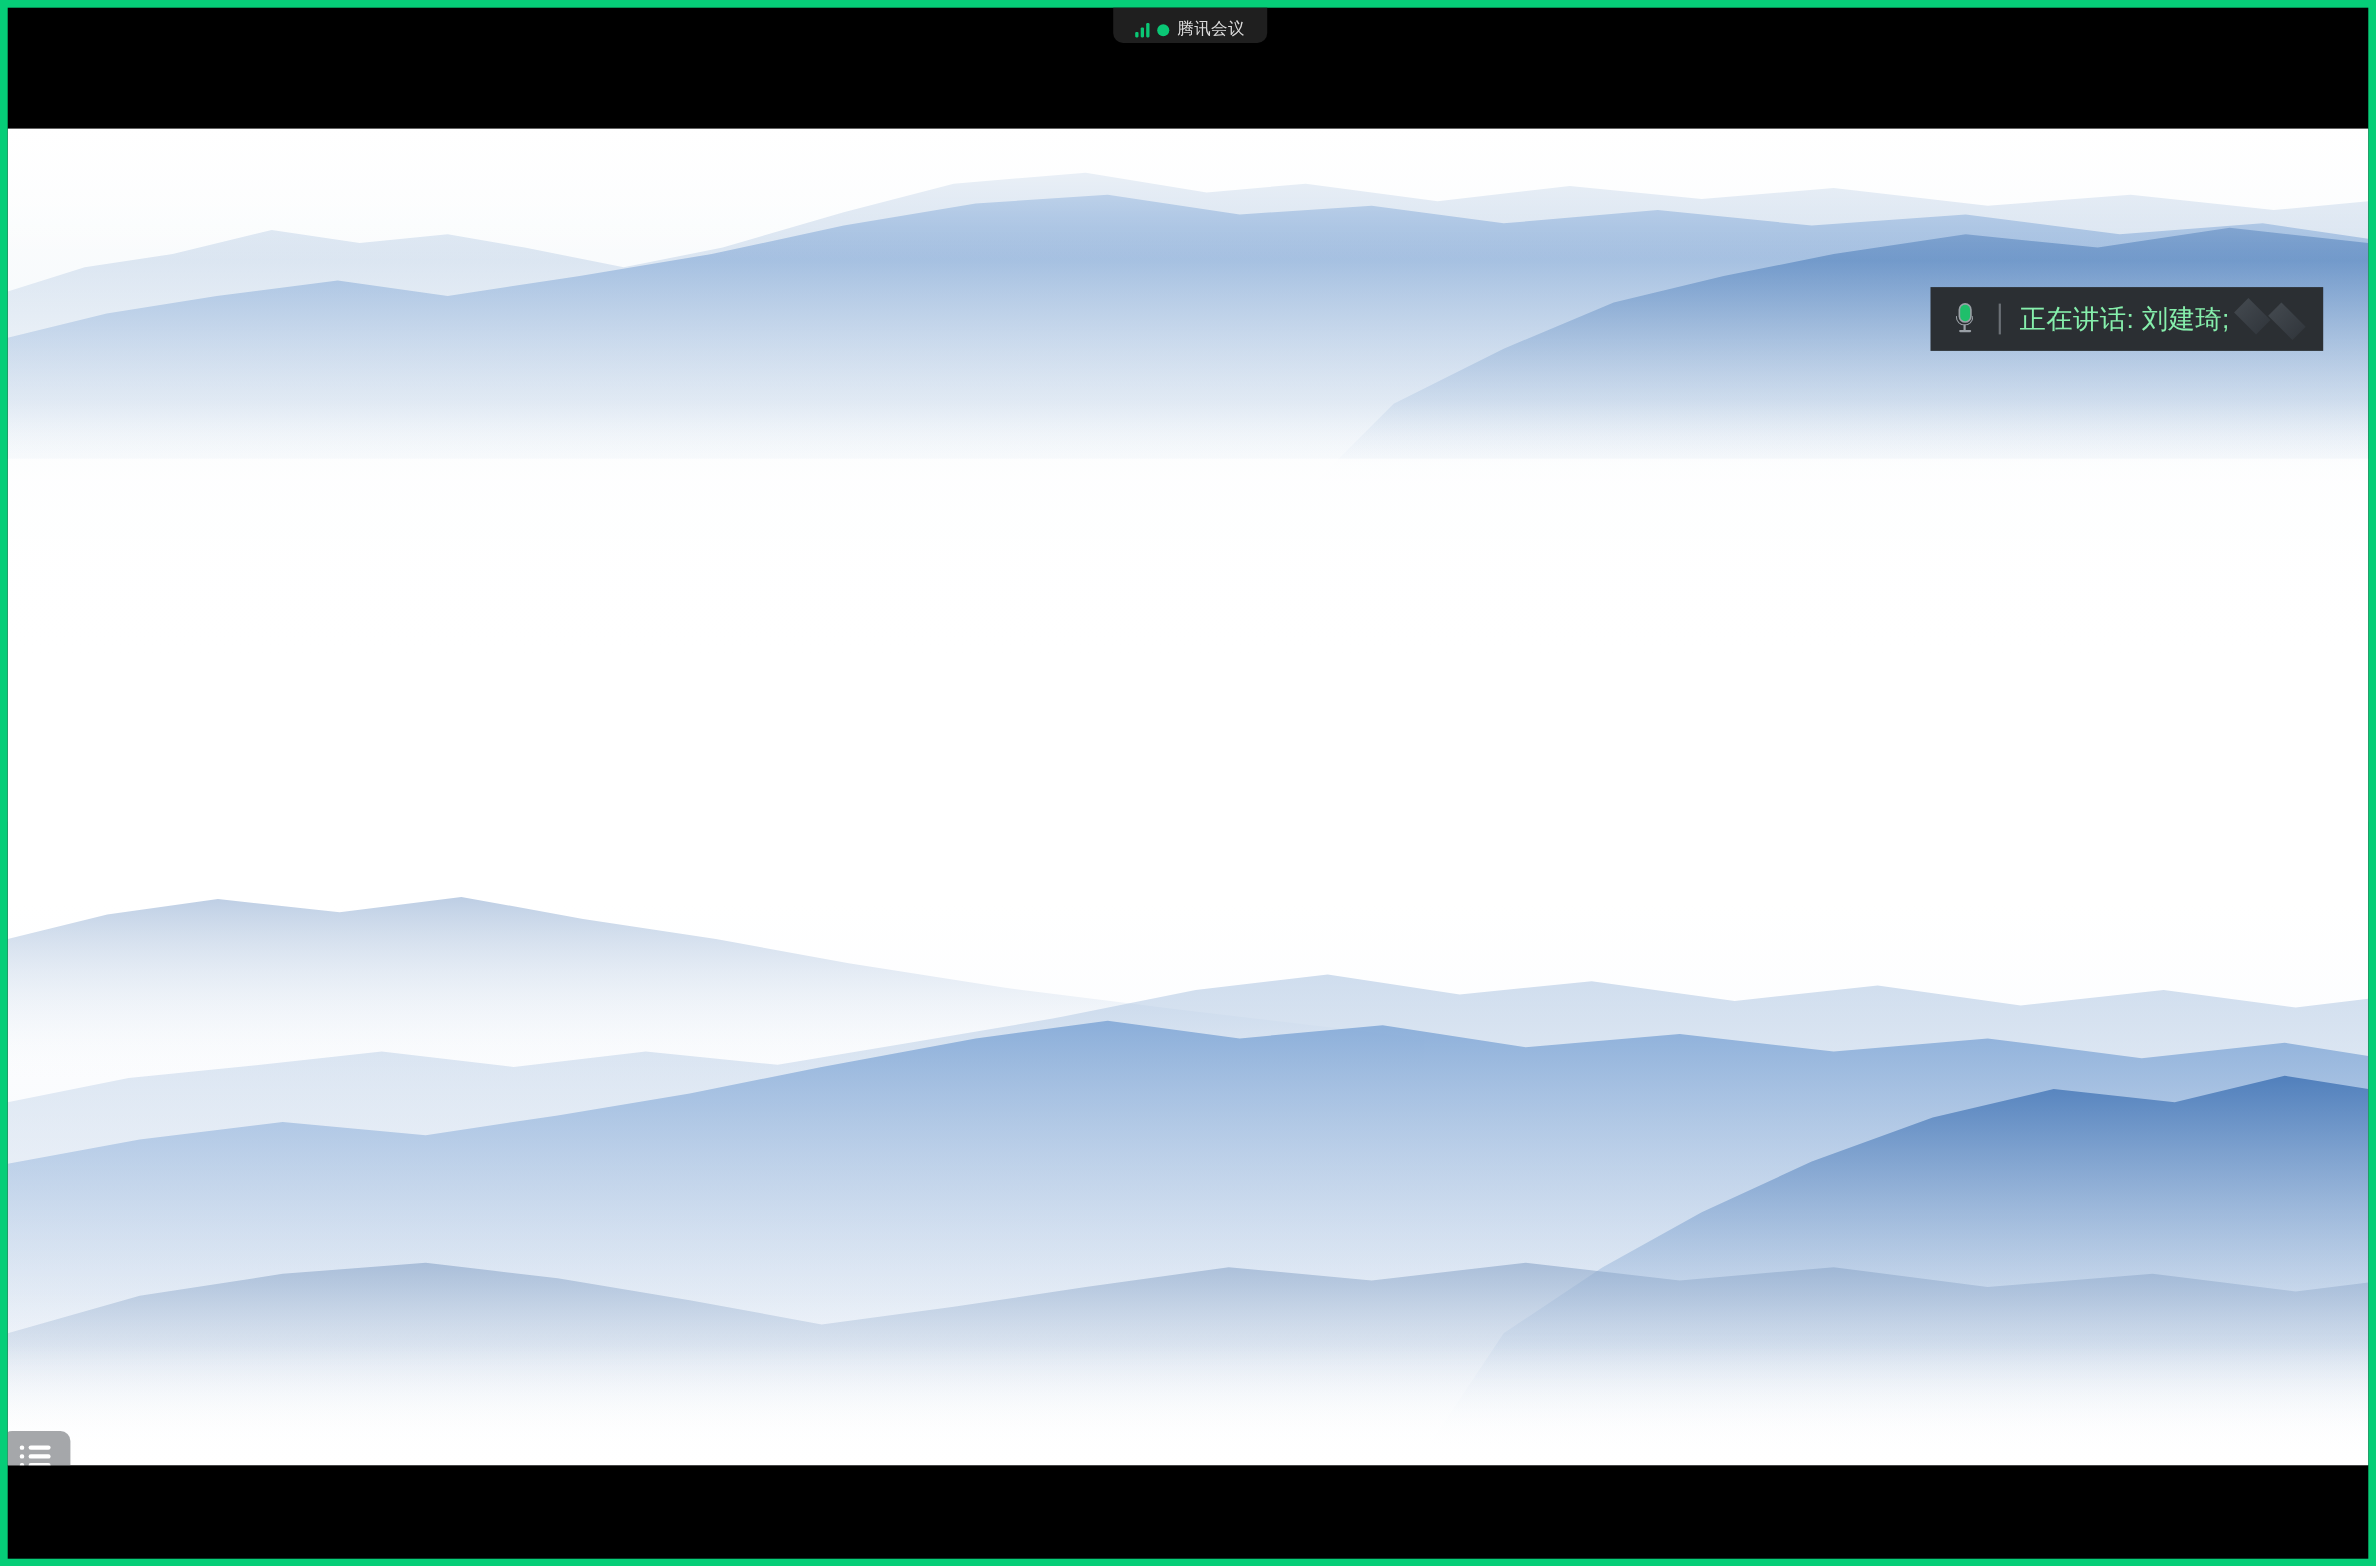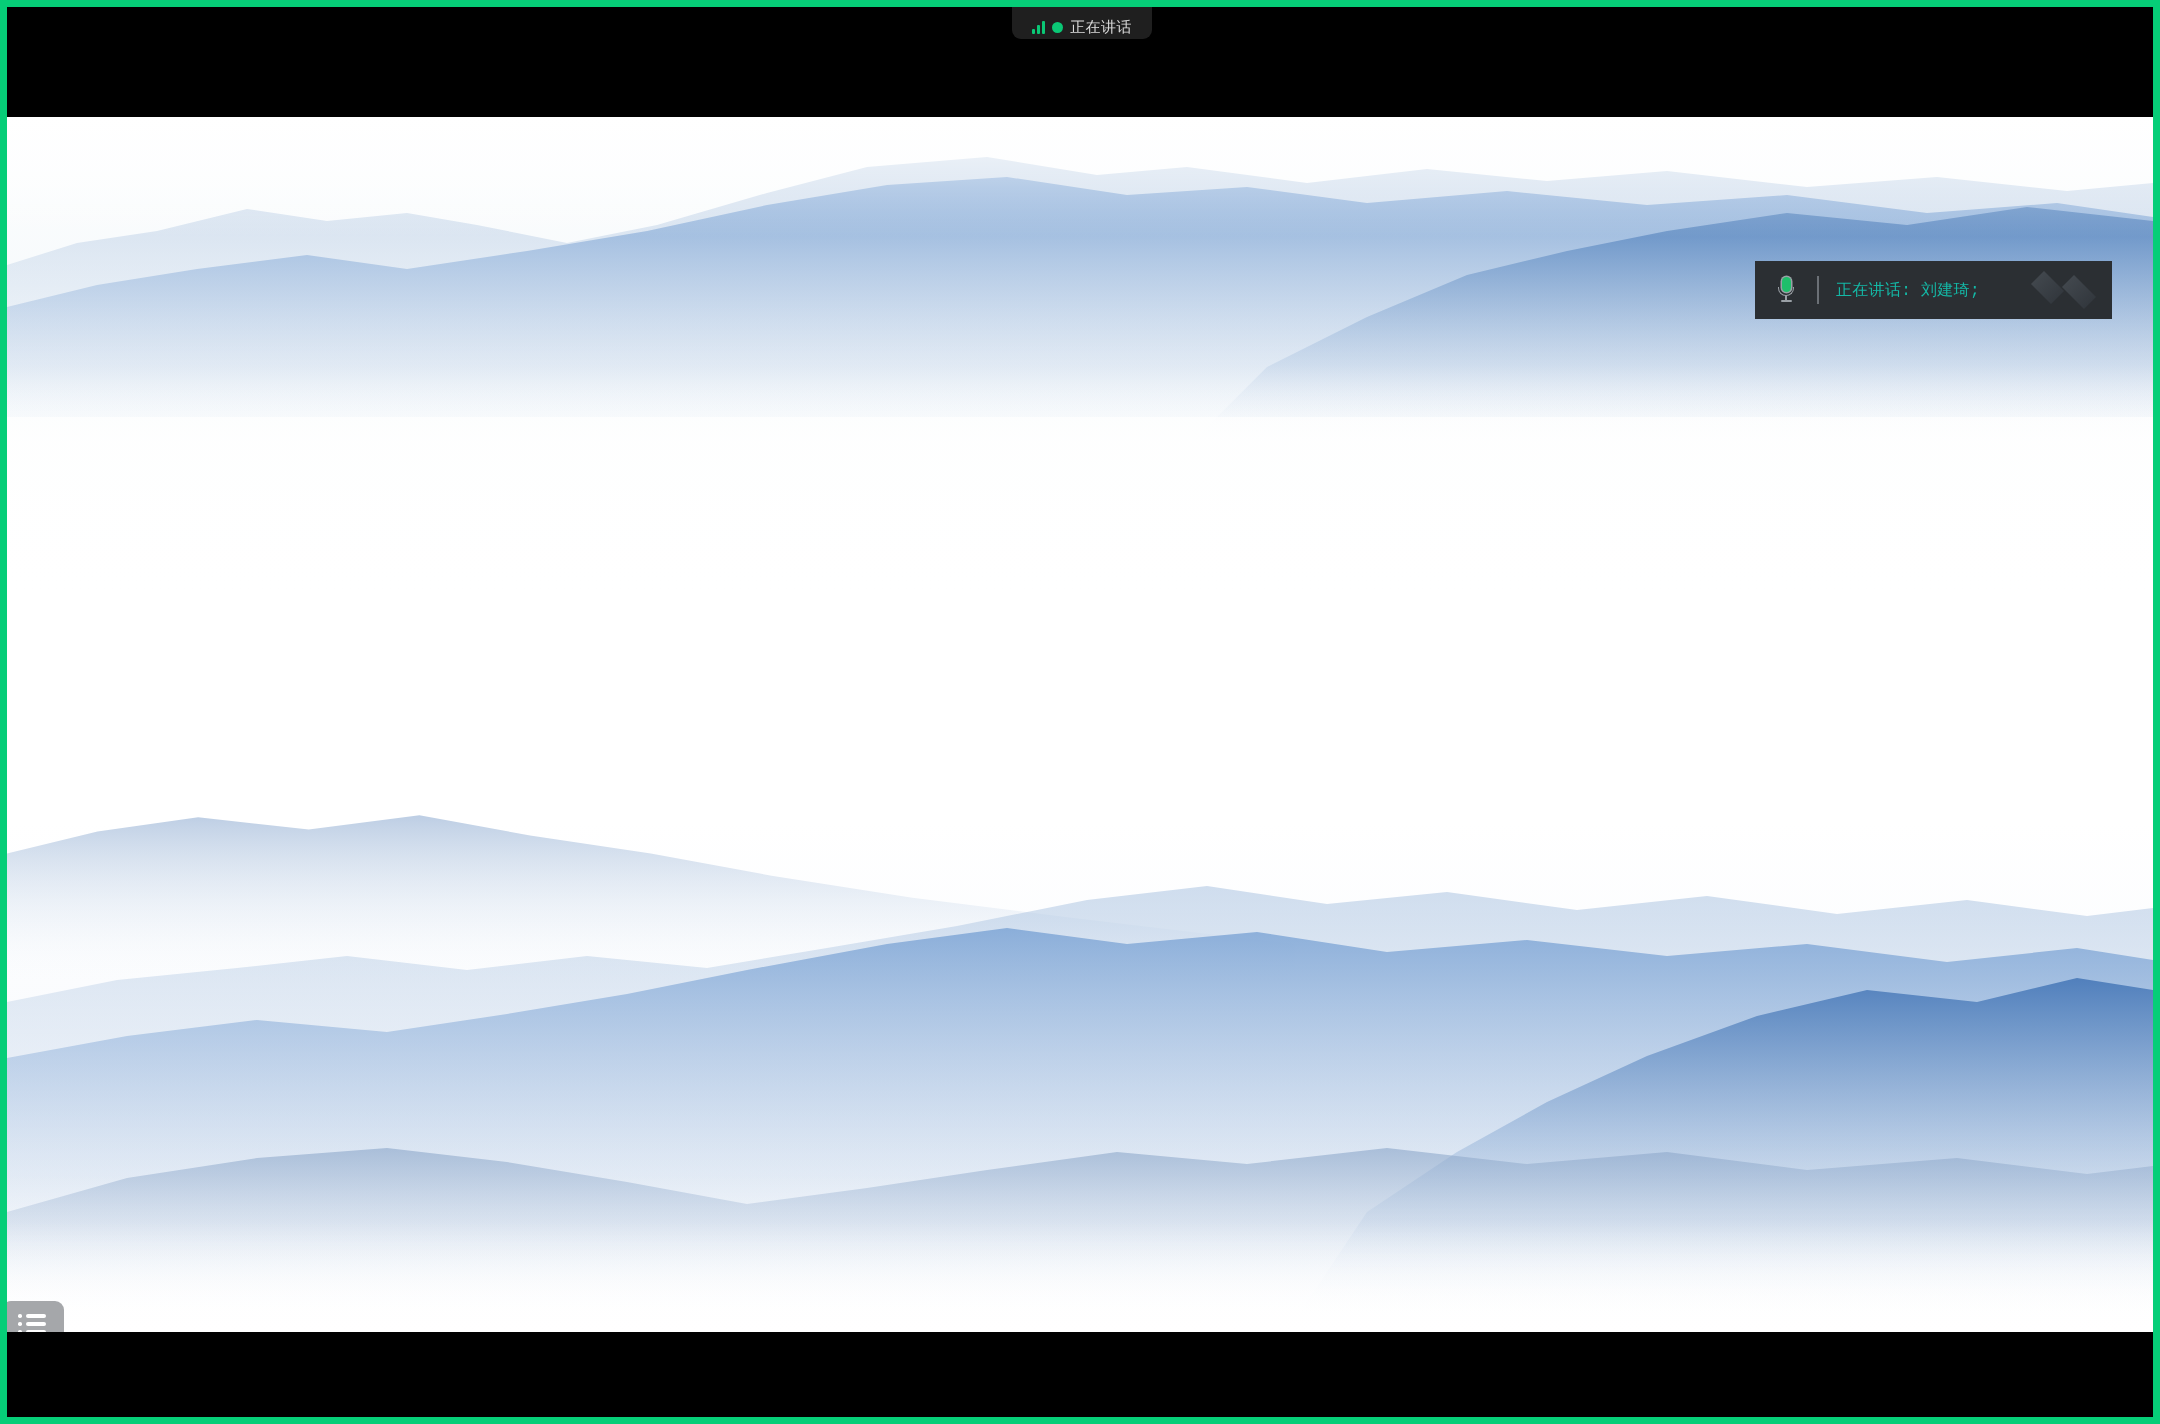--- a/index.html
+++ b/index.html
@@ -208,27 +208,26 @@
     width: 1.8px; height: 5px; background: #9aa0a6;
   }
   .mic-icon .base {
     position: absolute; left: 3px; top: 23px;
     width: 11px; height: 1.8px; background: #9aa0a6; border-radius: 1px;
   }
   #speaking-badge .divider {
     width: 2px; height: 28px; background: #6b7076; flex: 0 0 auto;
   }
   #speaking-badge .speaker-text {
-    color: #14b8a6;
-    font-size: 16px;
+    color: #86efac;
+    font-size: 24px;
     letter-spacing: 0.3px;
     margin-left: 17px;
     white-space: nowrap;
     flex: 1 1 auto;
-    font-family: Liberation Mono, monospace;
   }
   #speaking-badge .wm {
     position: absolute;
     right: 8px; top: 4px;
     width: 86px; height: 50px;
     opacity: 1;
   }
 </style>
 </head>
 <body>
@@ -325,21 +324,21 @@
     </div>
   </div>
 
   <div id="meeting-pill">
     <span class="sig-bars">
       <i class="b1"></i>
         <i class="b2"></i>
         <i class="b3"></i>
     </span>
     <span class="green-dot"></span>
-    <span class="pill-label">正在讲话</span>
+    <span class="pill-label">腾讯会议</span>
   </div>
 
   <div id="speaking-badge">
     <span class="mic-wrap">
       <span class="mic-icon">
         <span class="capsule"></span>
         <span class="arc"></span>
         <span class="stem"></span>
         <span class="base"></span>
       </span>

